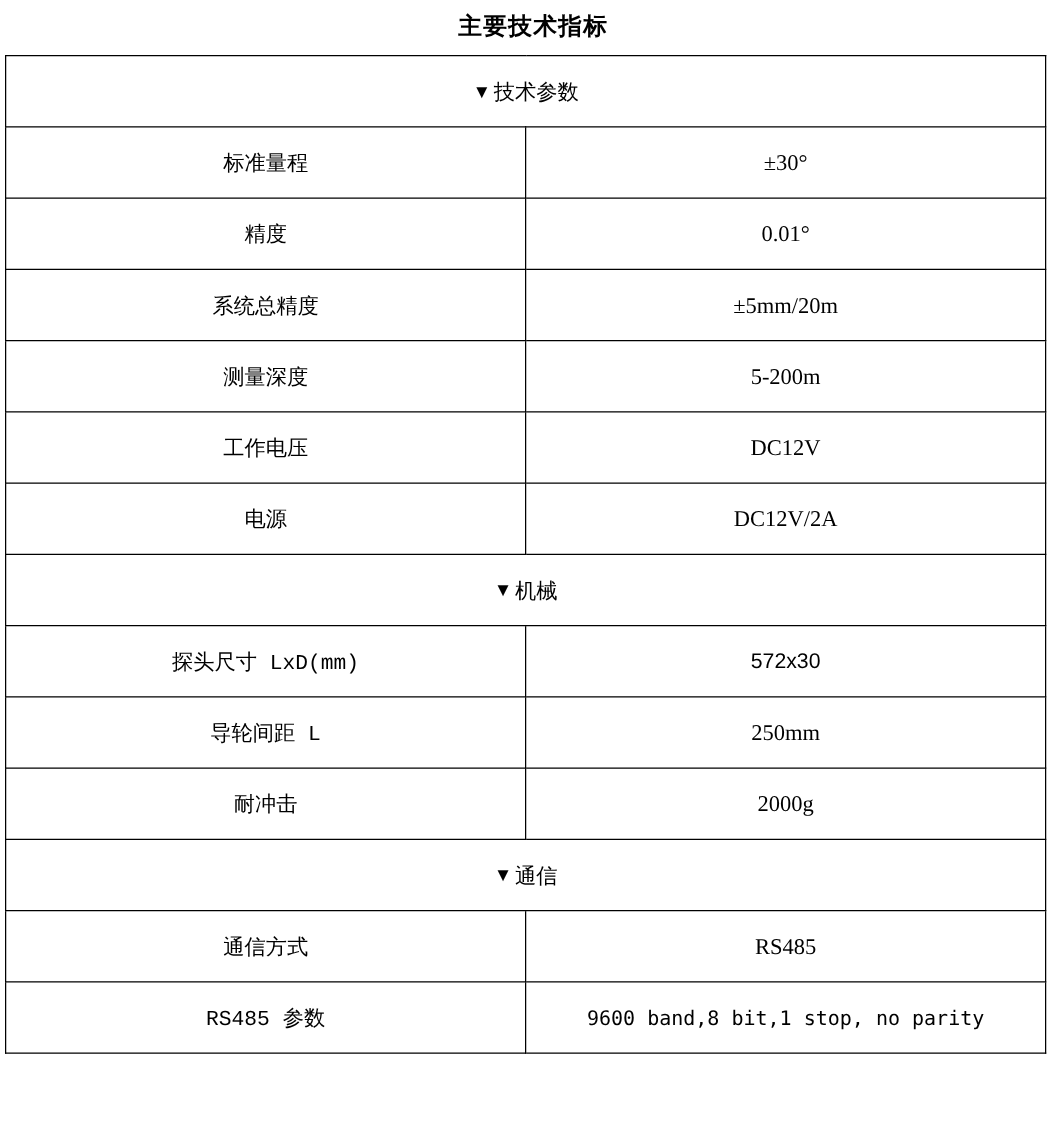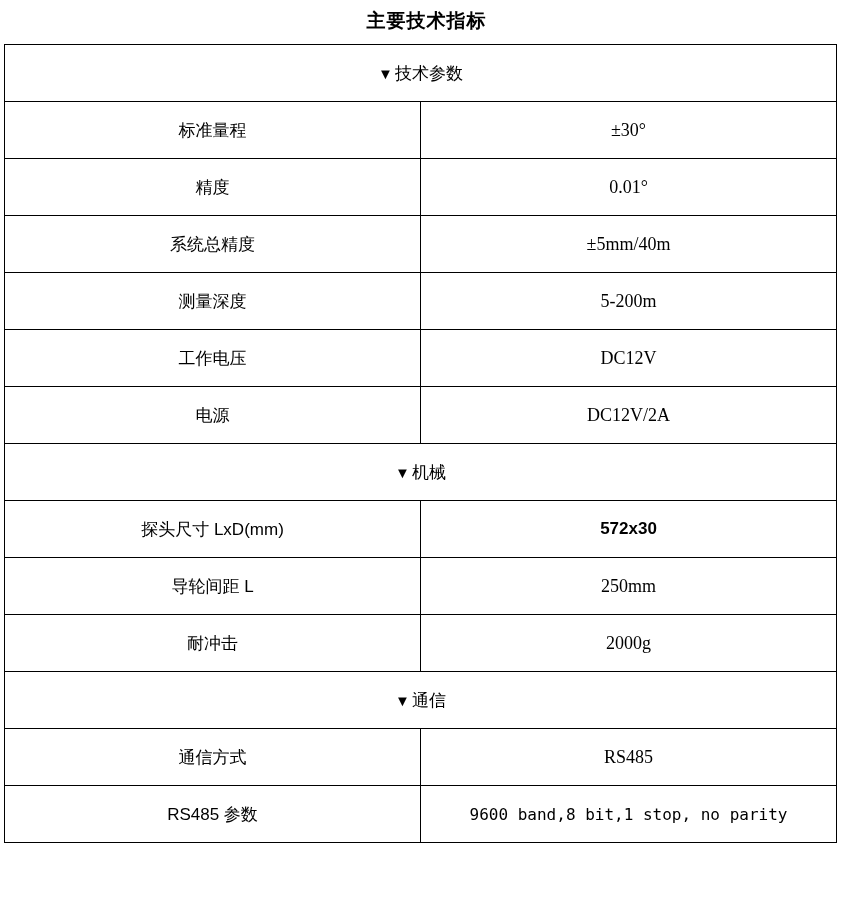--- a/index.html
+++ b/index.html
@@ -47,36 +47,37 @@
     display: inline-block;
     margin-right: 2px;
     font-size: 15px;
     vertical-align: middle;
   }
   .section-label {
     vertical-align: middle;
   }
   td.label {
     width: 400px;
+    font-family: Liberation Mono, monospace;
   }
   td.value {
     width: 431px;
     margin-left: 12px;
   }
   td.value.serif {
     font-family: "Liberation Serif", serif;
     font-size: 18px;
   }
   td.value.mono {
     font-family: "DejaVu Sans Mono", monospace;
     font-size: 16px;
     letter-spacing: 0px;
   }
   td.value.bold {
-    font-weight: bold;
+    font-weight: normal;
     font-size: 17px;
   }
 </style>
 </head>
 <body>
 
 <div class="page">
   <div class="doc-title">主要技术指标</div>
   <table class="spec">
     <tbody>
@@ -90,21 +91,21 @@
       <tr>
         <td class="label">标准量程</td>
         <td class="value serif">±30°</td>
       </tr>
       <tr>
         <td class="label">精度</td>
         <td class="value serif">0.01°</td>
       </tr>
       <tr>
         <td class="label">系统总精度</td>
-        <td class="value serif">±5mm/40m</td>
+        <td class="value serif">±5mm/20m</td>
       </tr>
       <tr>
         <td class="label">测量深度</td>
         <td class="value serif">5-200m</td>
       </tr>
       <tr>
         <td class="label">工作电压</td>
         <td class="value serif">DC12V</td>
       </tr>
       <tr>

